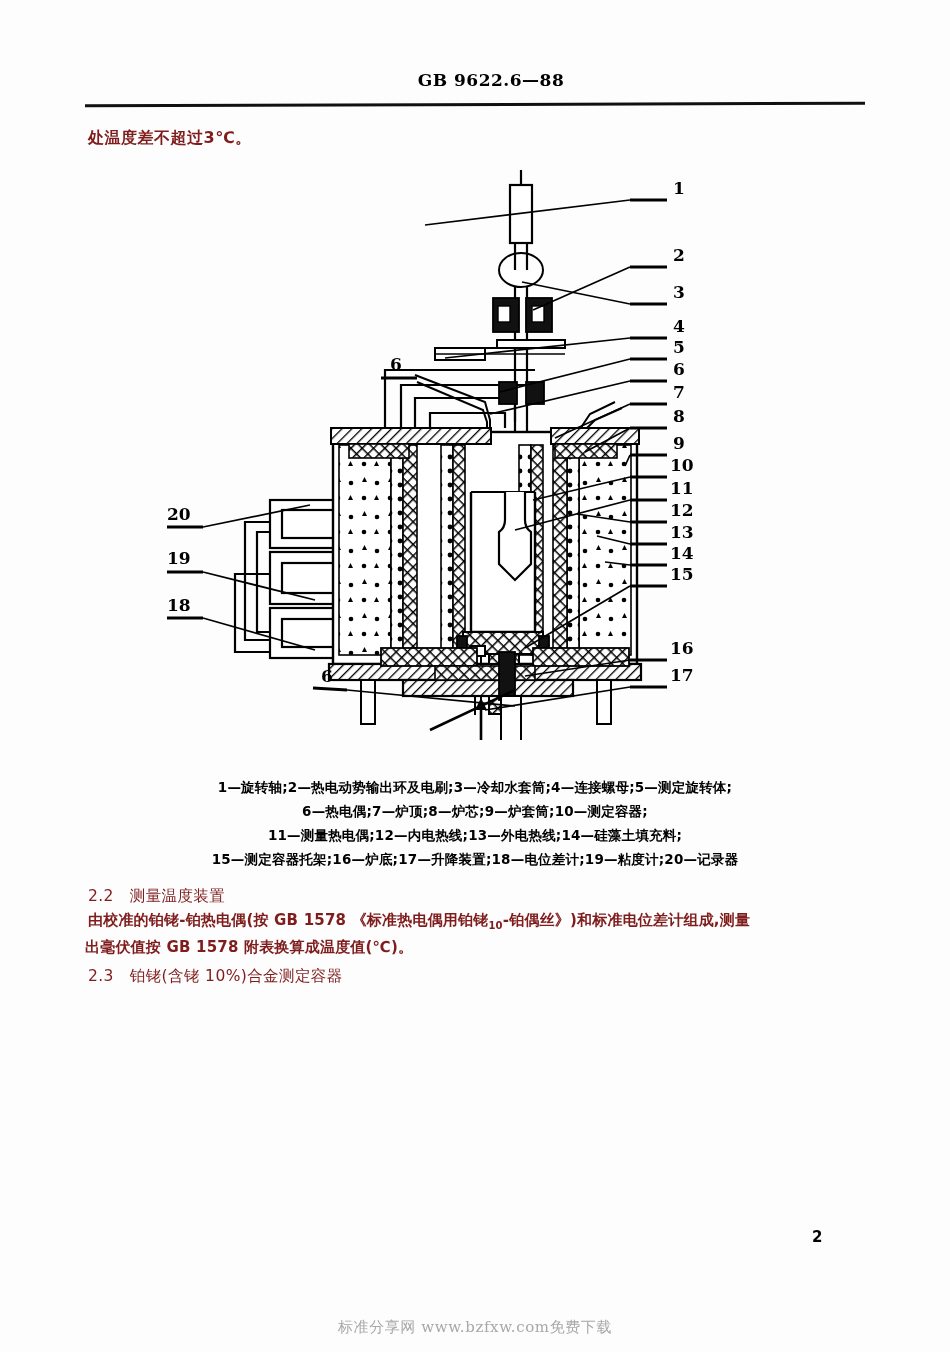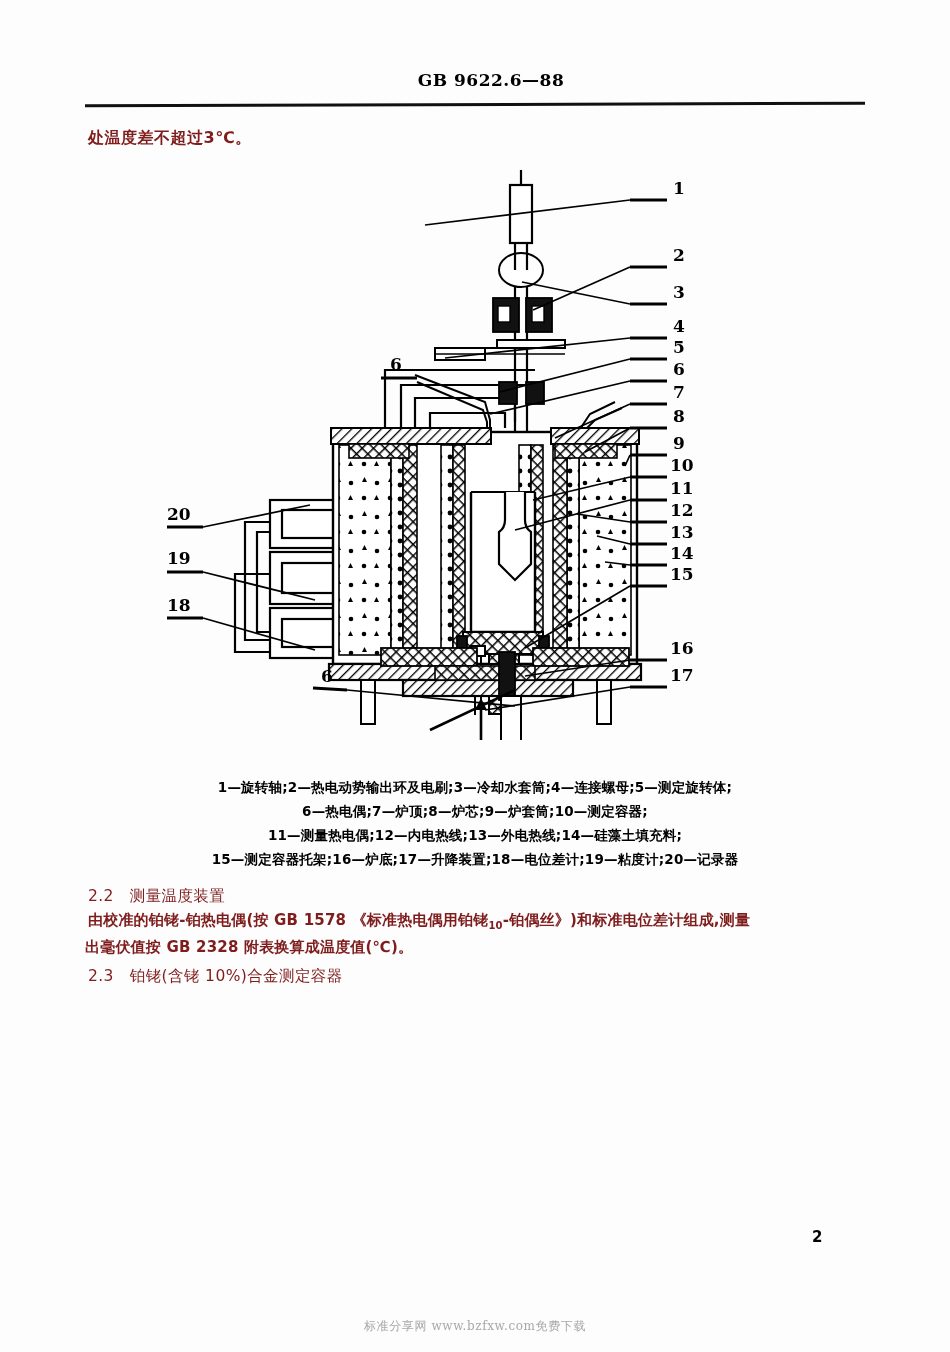--- a/index.html
+++ b/index.html
@@ -113,21 +113,21 @@
     font-weight: bold;
   }
 
   
   .footer-wm {
     position: absolute;
     top: 1318px;
     left: 0;
     width: 950px;
     text-align: center;
-    font-size: 12px;
+    font-size: 15px;
     color: #a8a8a8;
     font-family: "DejaVu Serif", "Liberation Serif", serif;
     letter-spacing: 0.6px;
   }
 
   
   .figure {
     position: absolute;
     top: 170px;
     left: 85px;
@@ -405,21 +405,21 @@
 
   <div class="legend lg1">1—旋转轴;2—热电动势输出环及电刷;3—冷却水套筒;4—连接螺母;5—测定旋转体;</div>
   <div class="legend lg2">6—热电偶;7—炉顶;8—炉芯;9—炉套筒;10—测定容器;</div>
   <div class="legend lg3">11—测量热电偶;12—内电热线;13—外电热线;14—硅藻土填充料;</div>
   <div class="legend lg4">15—测定容器托架;16—炉底;17—升降装置;18—电位差计;19—粘度计;20—记录器</div>
 
   <div class="txt sec-heading sec22">2.2　测量温度装置</div>
   <div class="txt para p22a">
     <span>由校准的铂铑-铂热电偶(按 GB  1578 《标准热电偶用铂铑</span><span class="sub">10</span><span>-铂偶丝》)和标准电位差计组成,测量</span>
   </div>
-  <div class="txt para p22b">出毫伏值按 GB  2328 附表换算成温度值(℃)。</div>
+  <div class="txt para p22b">出毫伏值按 GB  1578 附表换算成温度值(℃)。</div>
 
   <div class="txt sec-heading sec23">2.3　铂铑(含铑 10%)合金测定容器</div>
 
   <div class="page-num">2</div>
 
   <div class="footer-wm">标准分享网 www.bzfxw.com免费下载</div>
 
 </div>
 
 </body></html>

